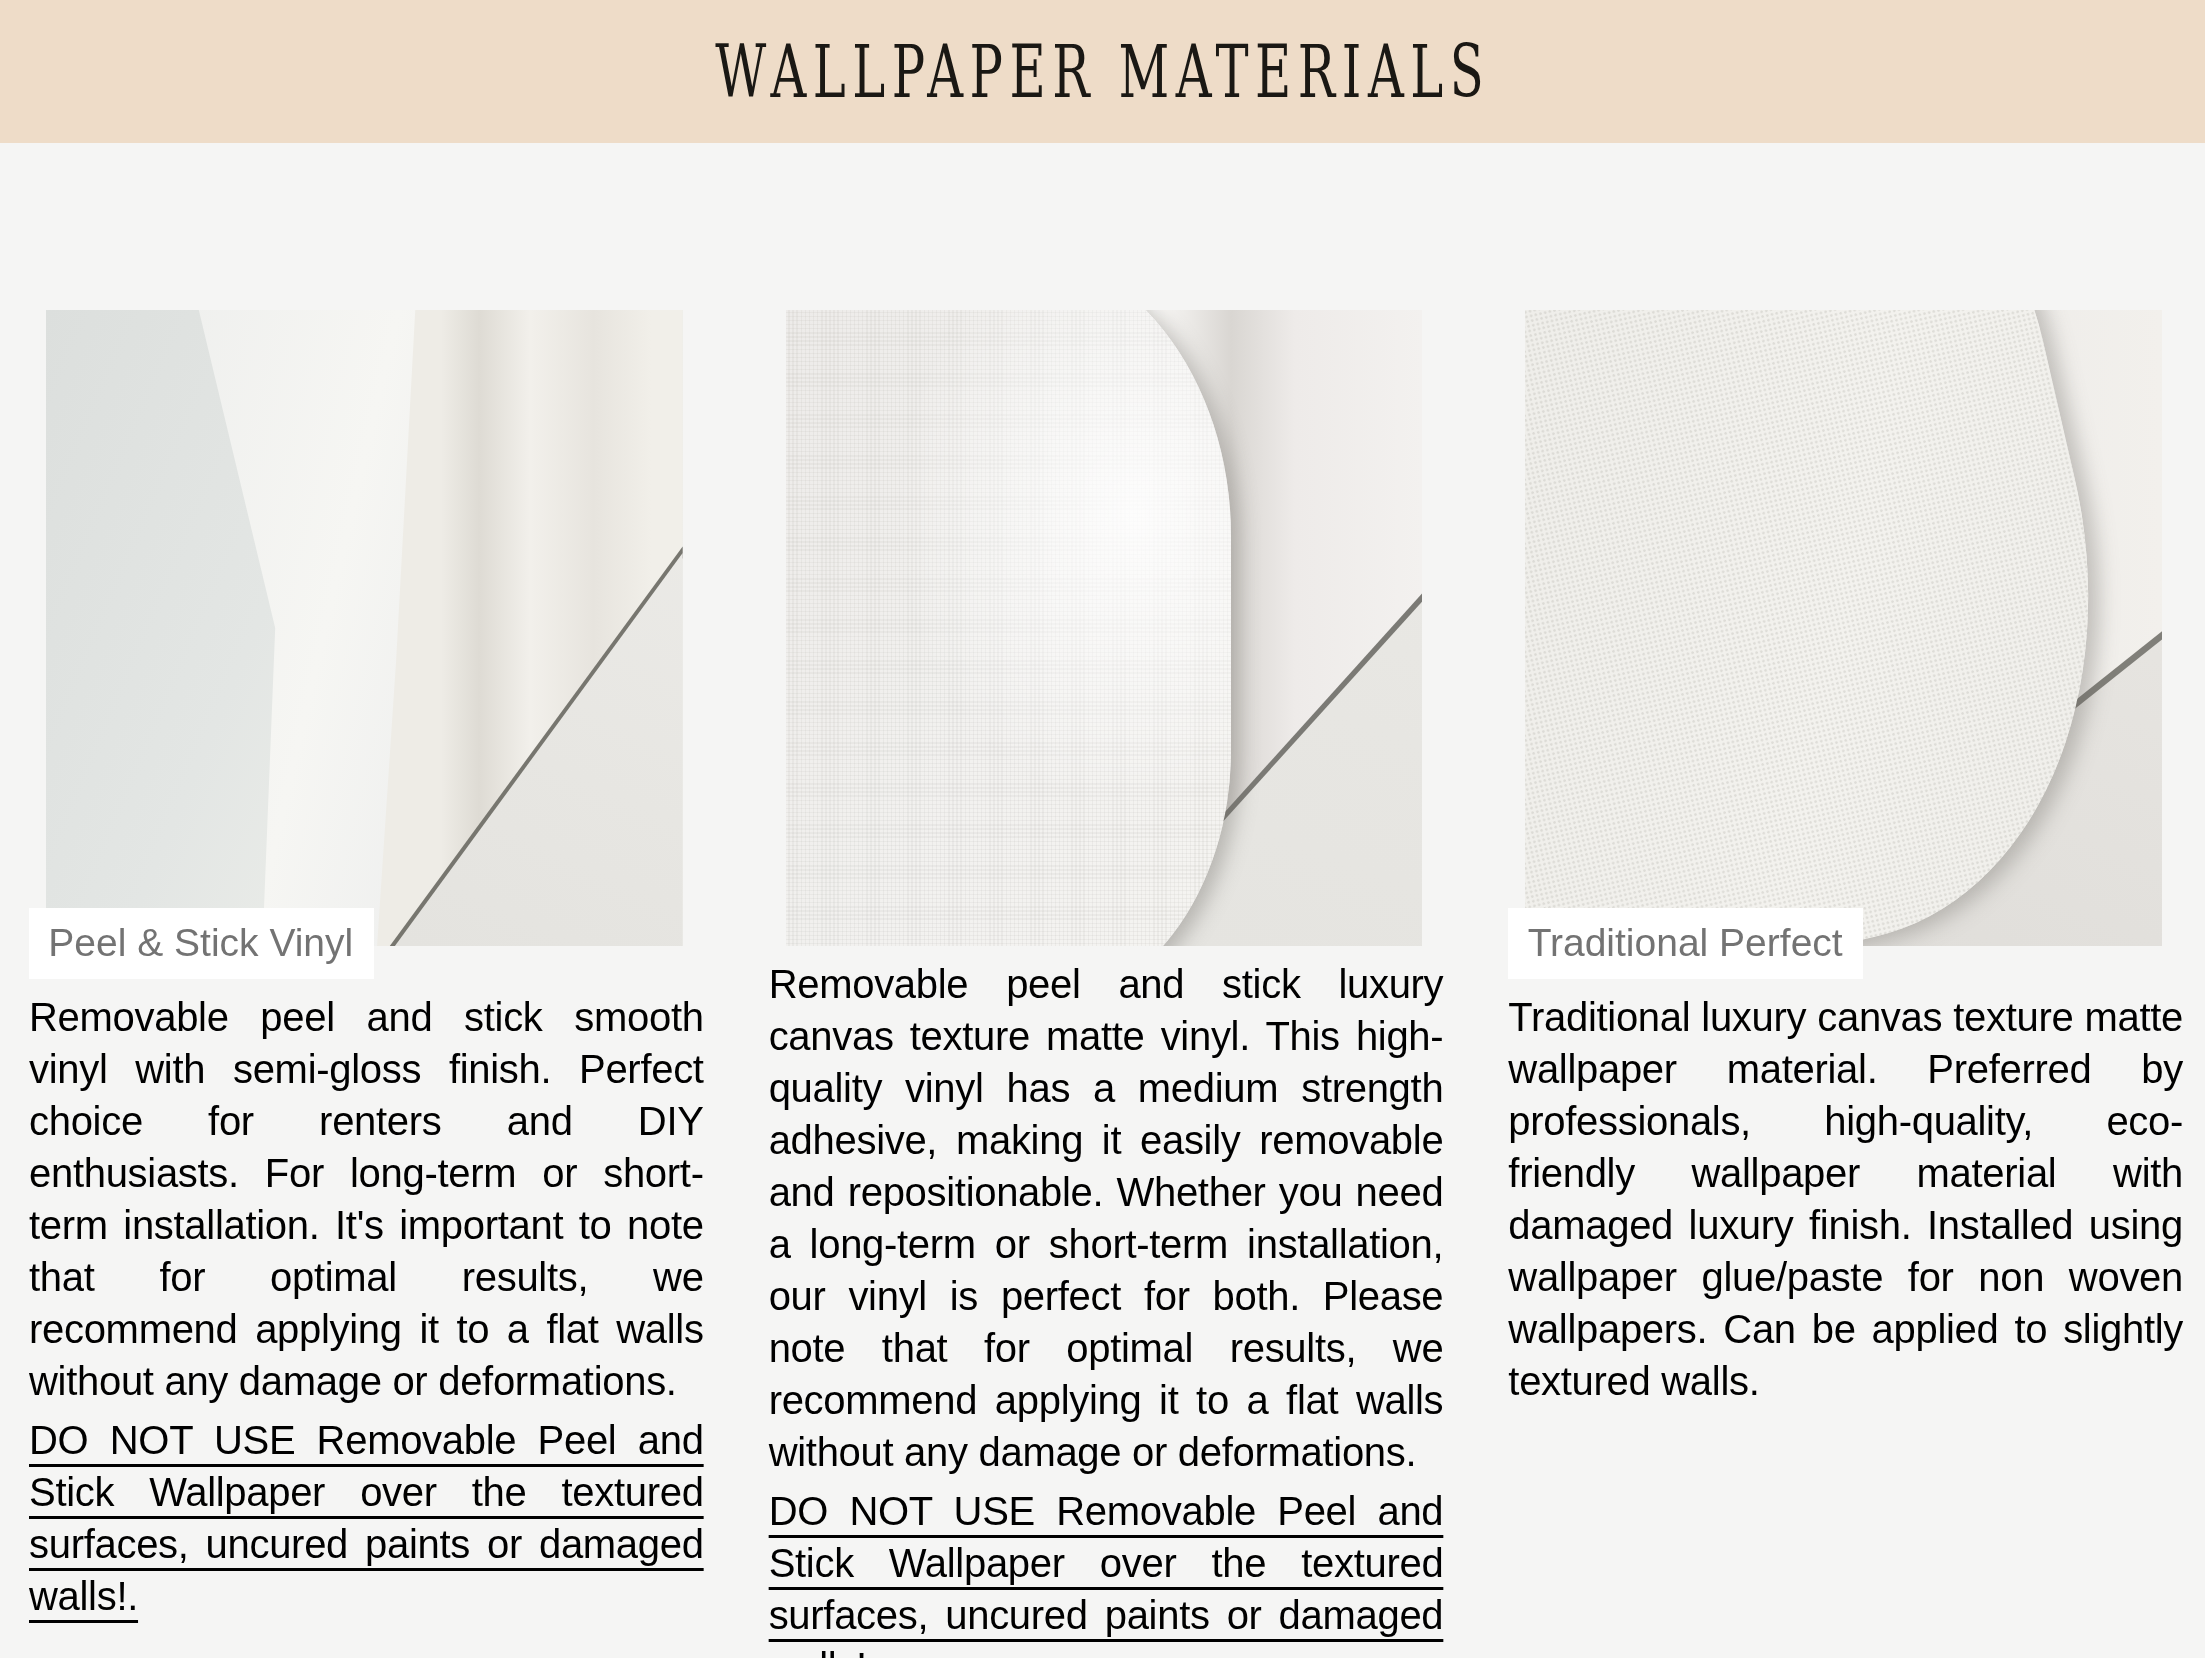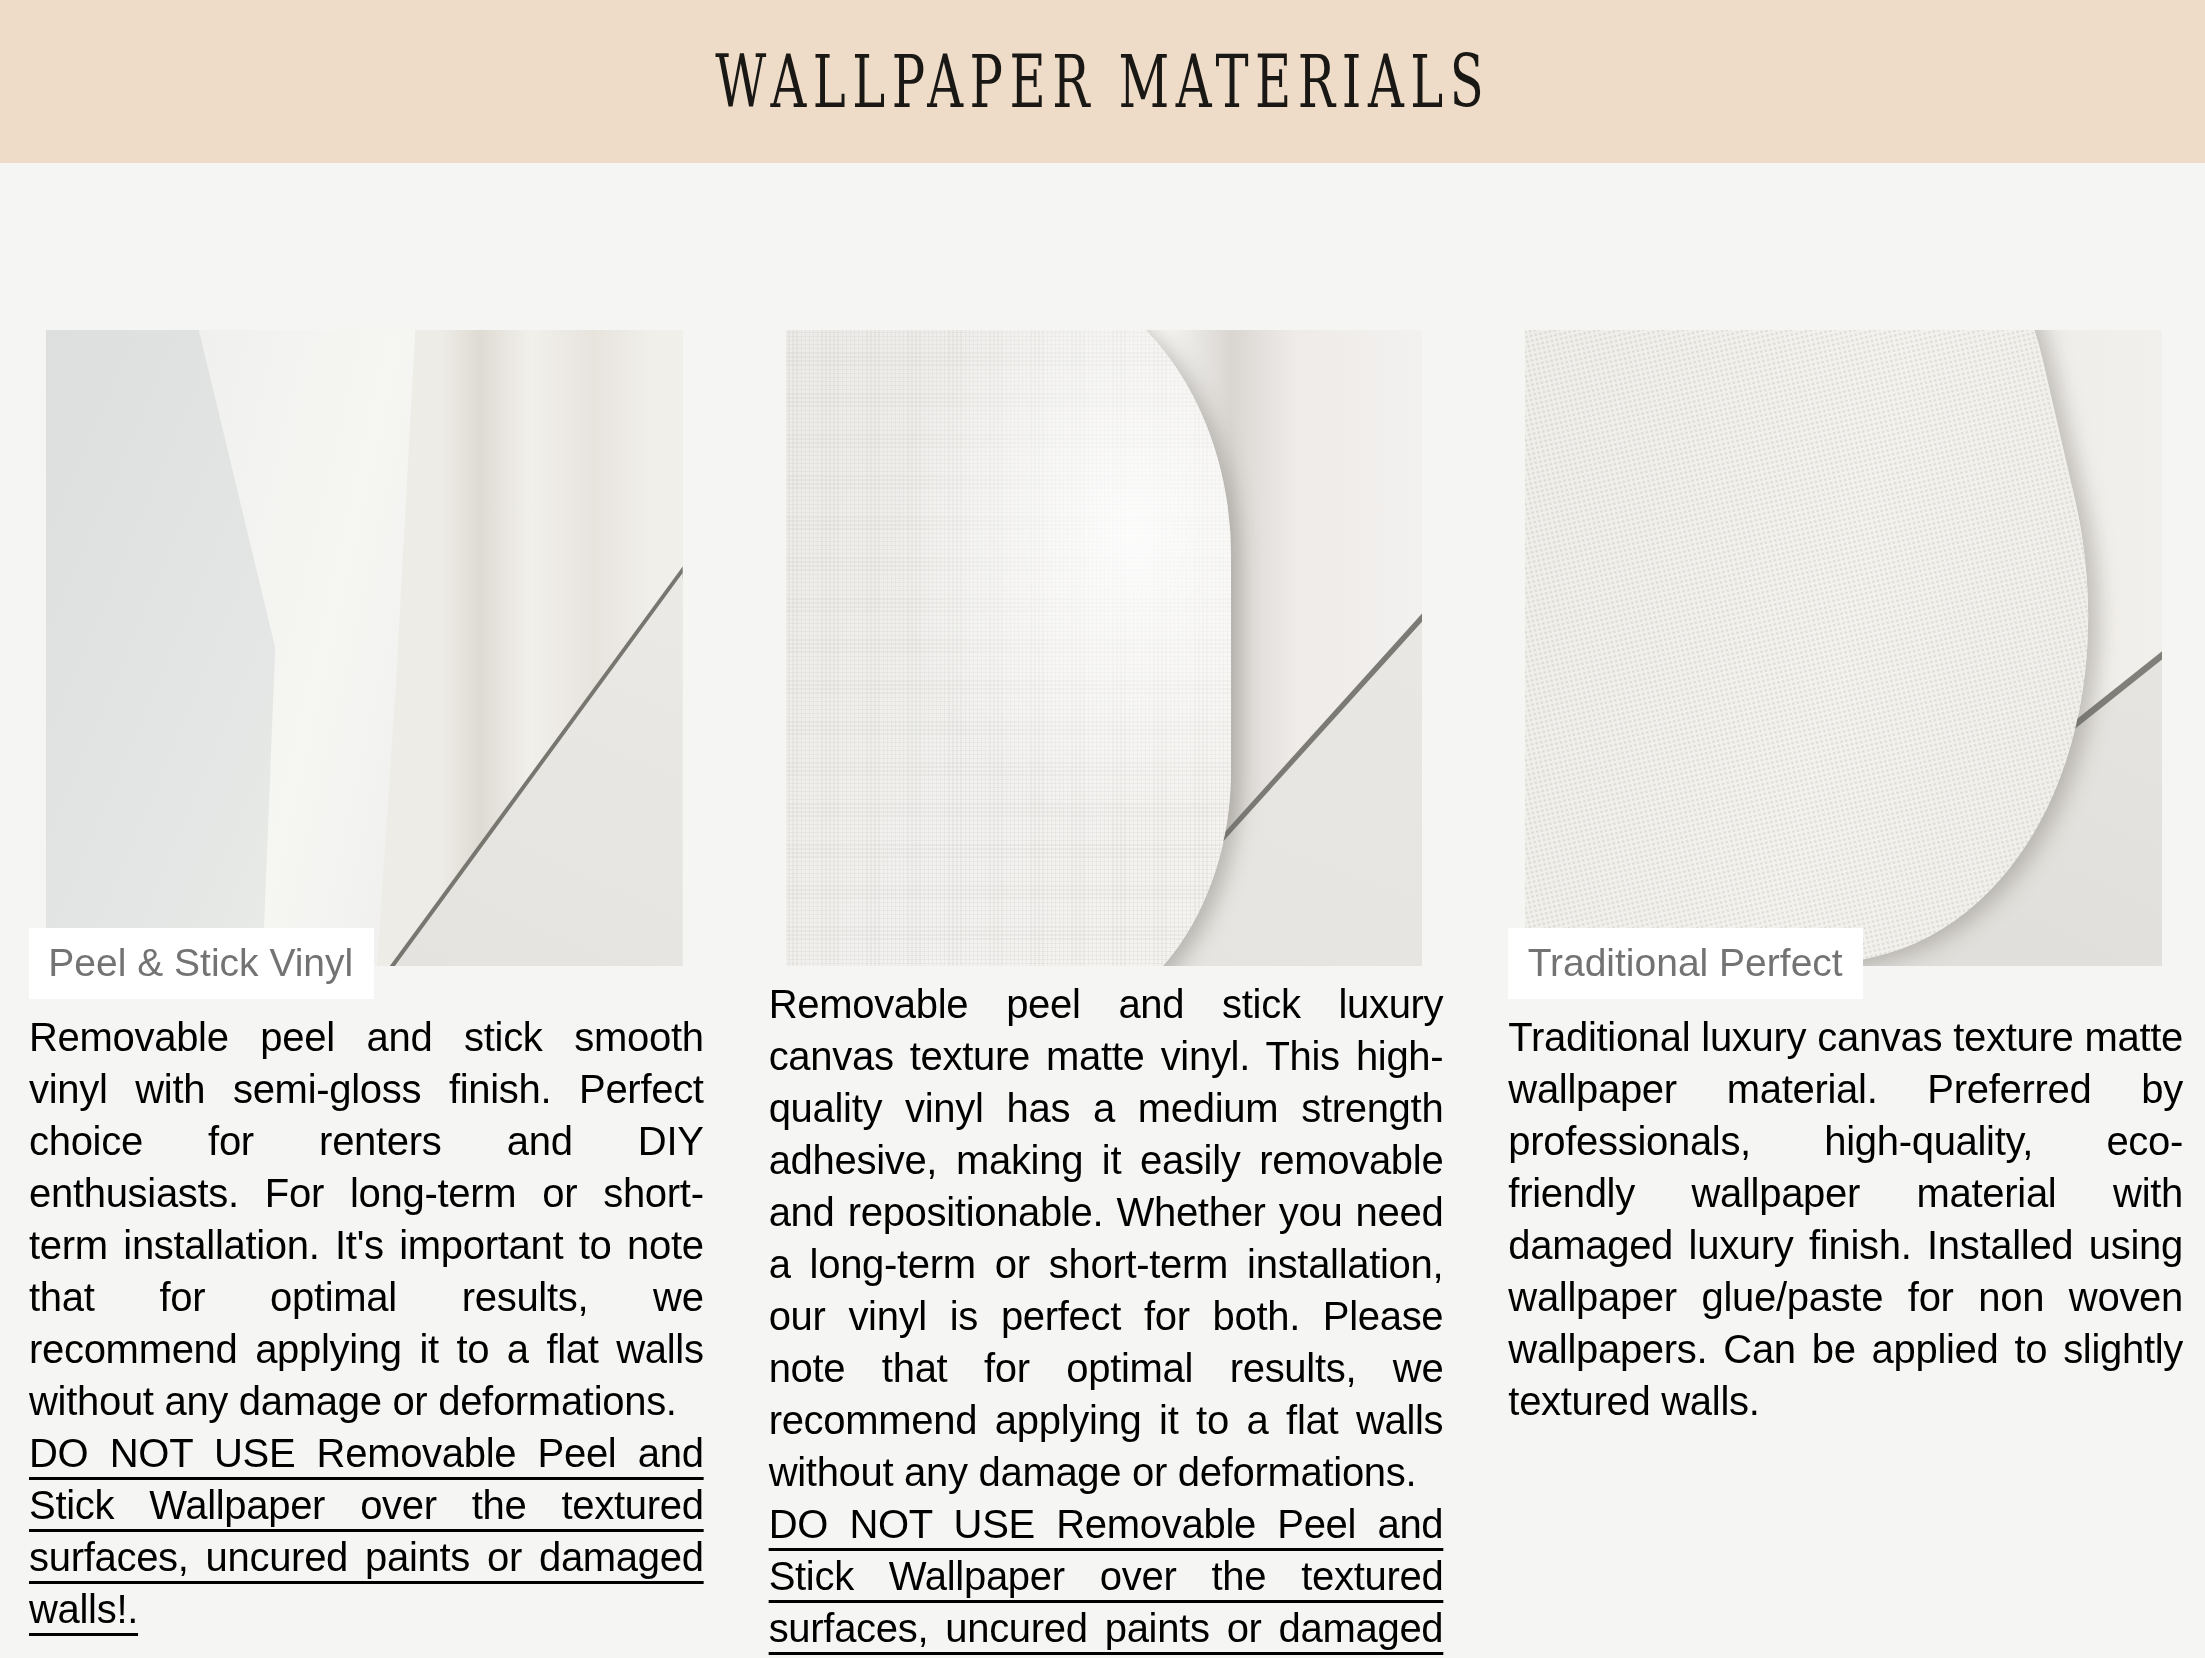--- a/index.html
+++ b/index.html
@@ -6,21 +6,21 @@
   html, body { margin: 0; padding: 0; }
   body {
     width: 2205px; height: 1659px;
     background: #f5f5f4;
     overflow: hidden;
     font-family: "Liberation Sans", sans-serif;
   }
 
   
   .banner {
-    height: 163px;
+    height: 143px;
     background: #eedcc8;
     display: flex; align-items: center; justify-content: center;
   }
   .title {
     margin: 0;
     font-family: "DejaVu Serif", serif;
     font-weight: 500;
     font-size: 73px;
     letter-spacing: 9.6px;
     color: #1a1814;
@@ -126,21 +126,21 @@
   }
   .para {
     margin: 12.4px 0 0 0;
     font-size: 40px;
     line-height: 52px;
     letter-spacing: -0.3px;
     color: #000000;
     text-align: justify;
   }
   .warning {
-    margin-top: 0;
+    margin-top: 7px;
     text-decoration: underline;
     text-decoration-thickness: 3.4px;
     text-underline-offset: 9.6px;
   }
 </style>
 </head>
 <body>
 
 <div class="page">
 

